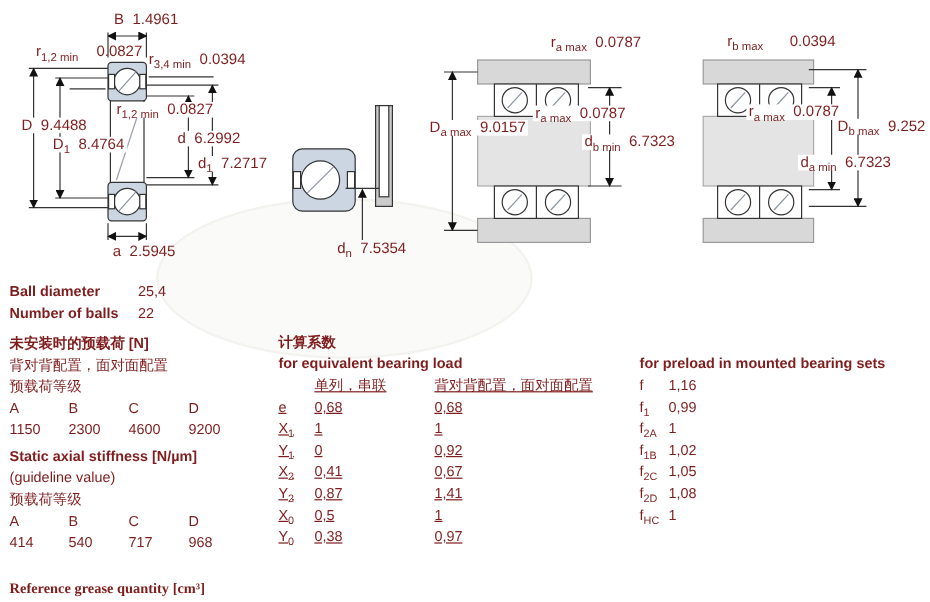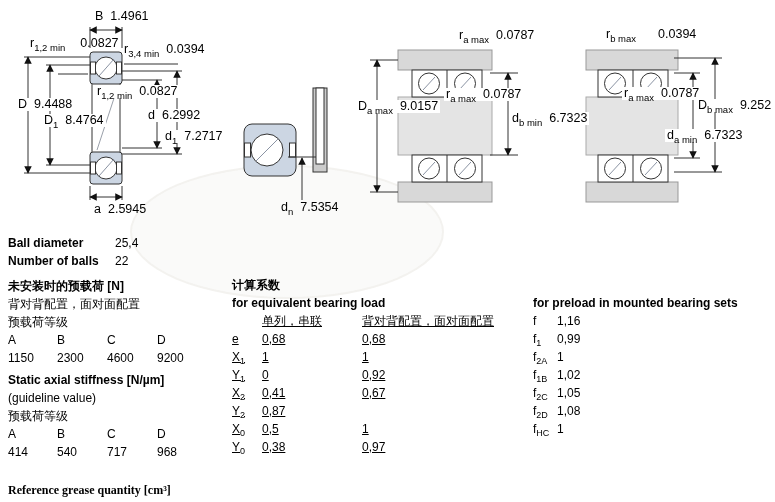--- a/index.html
+++ b/index.html
@@ -1,17 +1,17 @@
 <!DOCTYPE html>
 <html><head>
 <meta charset="utf-8">
 <style>
   html,body{margin:0;padding:0;background:#fff;}
   #page{position:relative;width:775px;height:502px;background:#fff;overflow:hidden;
-        font-family:"Liberation Sans","DejaVu Sans",sans-serif;color:#000000;}
+        font-family:"Liberation Sans","DejaVu Sans",sans-serif;color:#7f1d1d;}
   
   .wm{position:absolute;left:130px;top:165px;width:310px;height:130px;border-radius:50%;
       background:rgba(208,203,192,0.10);border:2px solid rgba(210,205,195,0.18);z-index:0;}
   
   .dim{position:absolute;font-size:12.5px;white-space:nowrap;z-index:3;line-height:13px;}
   .dim sub{font-size:9.5px;line-height:0;}
   .dim .v{margin-left:7px;}
   .wbg{background:#fff;padding:0 2px;}
   svg{position:absolute;left:0;top:0;z-index:1;}
   
@@ -157,21 +157,21 @@
   <div class="dim wbg" style="left:95px;top:85px"><span>r</span><sub>1,2 min</sub><span class="v">0.0827</span></div>
   <div class="dim wbg" style="left:146px;top:109px"><span>d</span><sub></sub><span class="v">6.2992</span></div>
   <div class="dim wbg" style="left:163px;top:130px"><span>d</span><sub>1</sub><span class="v">7.2717</span></div>
   <div class="dim" style="left:94px;top:203px"><span>a</span><sub></sub><span class="v">2.5945</span></div>
 
   <div class="dim" style="left:281px;top:201px"><span>d</span><sub>n</sub><span class="v">7.5354</span></div>
 
   <div class="dim" style="left:459px;top:29px"><span>r</span><sub>a max</sub><span class="v">0.0787</span></div>
   <div class="dim wbg" style="left:356px;top:100px"><span>D</span><sub>a max</sub><span class="v">9.0157</span></div>
   <div class="dim wbg" style="left:444px;top:88px"><span>r</span><sub>a max</sub><span class="v">0.0787</span></div>
-  <div class="dim wbg" style="left:510px;top:112px"><span>d</span><sub>b min</sub><span class="v">6.7323</span></div>
+  <div class="dim wbg" style="left:485px;top:112px"><span>d</span><sub>b min</sub><span class="v">6.7323</span></div>
 
   <div class="dim" style="left:606px;top:28px"><span>r</span><sub>b max</sub><span class="v" style="margin-left:22px">0.0394</span></div>
   <div class="dim wbg" style="left:622px;top:87px"><span>r</span><sub>a max</sub><span class="v">0.0787</span></div>
   <div class="dim wbg" style="left:696px;top:99px"><span>D</span><sub>b max</sub><span class="v">9.252</span></div>
   <div class="dim wbg" style="left:665px;top:129px"><span>d</span><sub>a min</sub><span class="v">6.7323</span></div>
 
   <div class="col" style="left:8px;top:234px;width:222px">
     <div class="kv">
       <span class="b">Ball diameter</span>
       <span>25,4</span>
@@ -241,20 +241,21 @@
         <span>0,92</span>
       </div>
     <div class="crow">
         <span><span>X</span><sub>2</sub></span>
         <span>0,41</span>
         <span>0,67</span>
       </div>
     <div class="crow">
         <span><span>Y</span><sub>2</sub></span>
         <span>0,87</span>
+        <span>1,41</span>
       </div>
     <div class="crow">
         <span><span>X</span><sub>0</sub></span>
         <span>0,5</span>
         <span>1</span>
       </div>
     <div class="crow">
         <span><span>Y</span><sub>0</sub></span>
         <span>0,38</span>
         <span>0,97</span>

